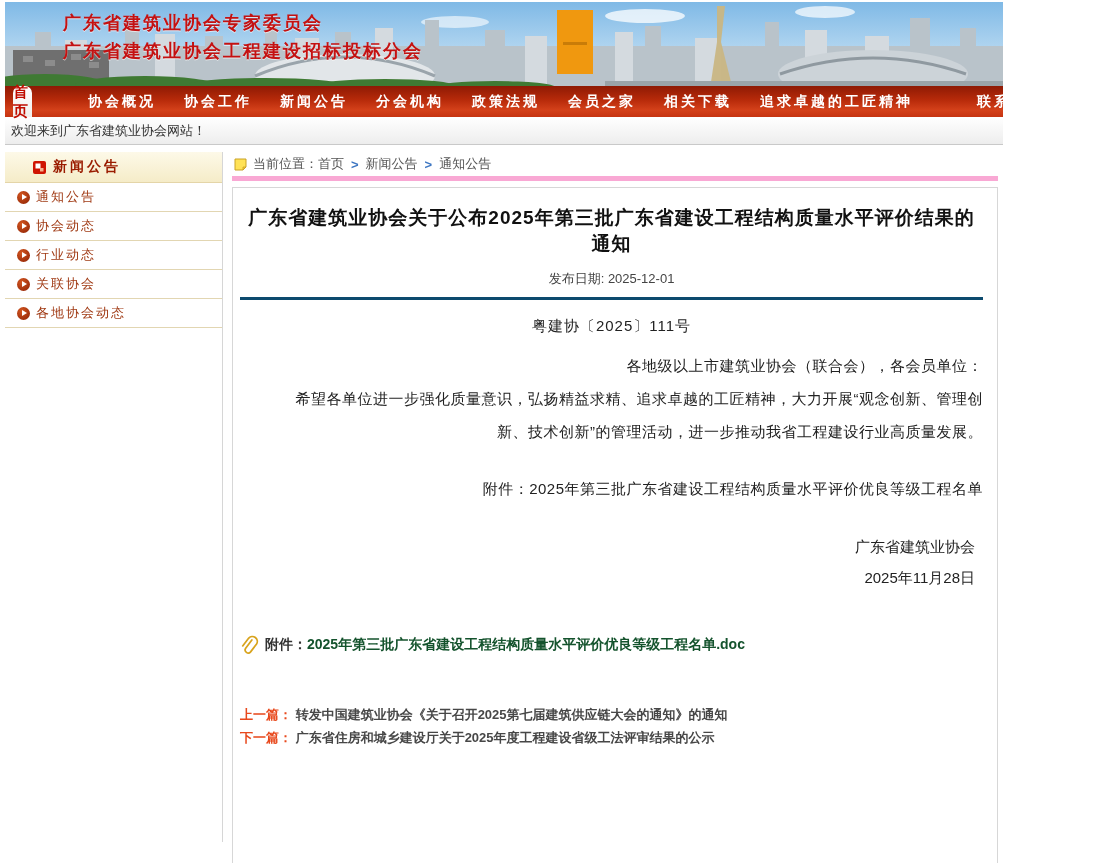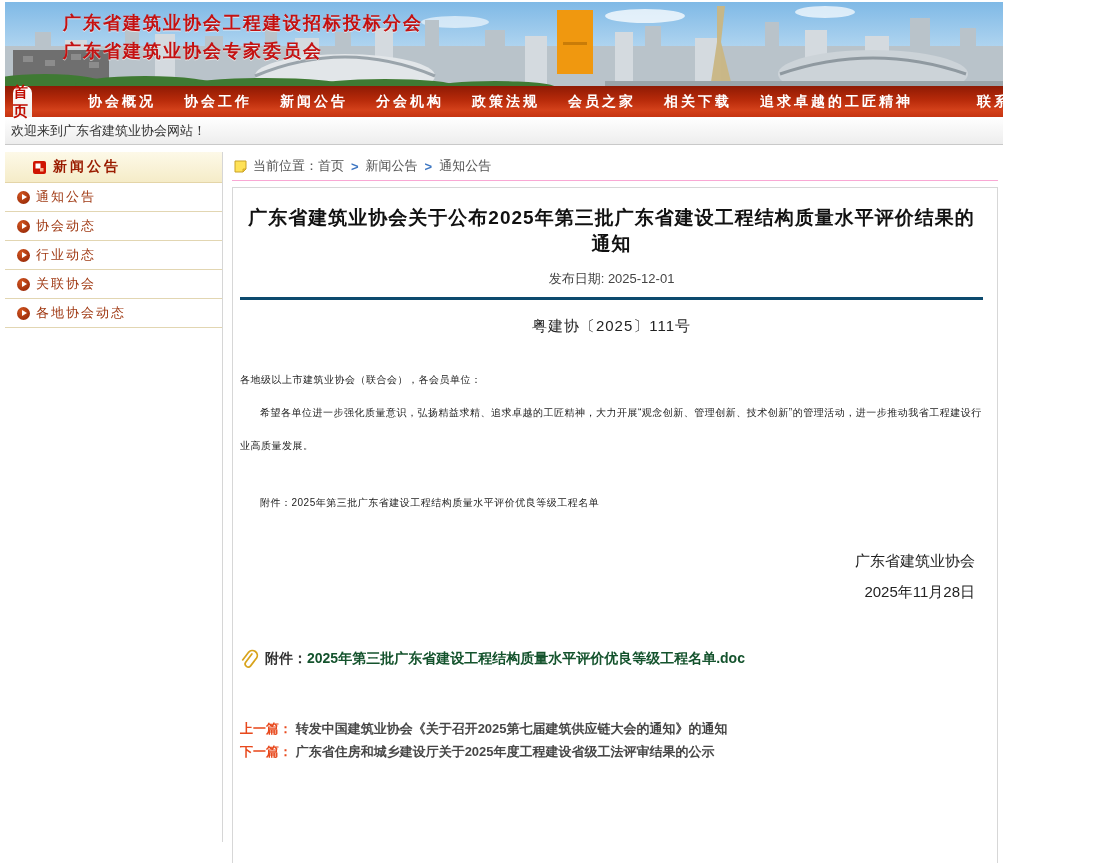--- a/index.html
+++ b/index.html
@@ -46,34 +46,34 @@
     border-bottom:1px solid #e2d6b2; cursor:pointer; }
   .sb-bullet { width:13px; height:13px; border-radius:50%;
     background:radial-gradient(circle at 35% 30%,#d2551f,#8d2104); position:relative;
     margin-right:6px; flex:0 0 13px; }
   .sb-bullet::after { content:""; position:absolute; left:5px; top:3.5px;
     border-left:5px solid #fff; border-top:3px solid transparent; border-bottom:3px solid transparent; }
   .sb-label { font-size:13px; color:#a03a14; letter-spacing:2px; }
 
   
   .main { flex:1; margin-left:9px; max-width:766px; }
-  .crumbs { height:29px; border-bottom:1px solid #f9a8d4; display:flex; align-items:center;
+  .crumbs { height:29px; border-bottom:5px solid #f9a8d4; display:flex; align-items:center;
     font-size:13px; color:#555; }
   .crumb-icon { width:13px; height:13px; margin:0 6px 0 2px; }
   .crumb-link { color:#555; cursor:pointer; }
   .crumb-sep { color:#3d76c2; margin:0 7px; font-weight:bold; }
 
   .article { margin-top:6px; border:1px solid #d7d7d7; border-bottom:none;
     min-height:682px; padding:0 14px 0 7px; background:#fff; }
   .a-title { text-align:center; font-size:19px; font-weight:bold; color:#111;
     margin-top:17px; letter-spacing:1px; }
   .a-date { text-align:center; font-size:13px; color:#444; margin-top:13px; padding-bottom:9px;
     border-bottom:3px solid #0c4a6e; }
   .a-docnum { text-align:center; font-size:15px; color:#222; margin-top:17px; letter-spacing:1px; }
-  .a-body { margin-top:27px; font-size:10px; color:#222; line-height:33px; letter-spacing:.5px; }
+  .a-body { margin-top:13px; font-size:15px; color:#222; line-height:33px; letter-spacing:.5px;text-align:right; }
   .a-body p.indent { text-indent:2em; }
   .a-body p.gap-top { margin-top:24px; }
   .a-sign { text-align:right; font-size:15px; color:#222; line-height:31px;
     margin-top:26px; padding-right:8px; }
   .a-attach { display:flex; align-items:center; margin-top:42px; font-size:14px;
     font-weight:bold; color:#333; }
   .a-attach .clip { width:20px; height:20px; margin-right:5px; }
   .a-attach a { color:#14532d; text-decoration:none; cursor:pointer; }
   .pn { margin-top:48px; font-size:13px; line-height:23px; }
   .pn-label { color:#e8491d; font-weight:bold; }
@@ -143,22 +143,22 @@
       <g fill="#3f7a33">
         <ellipse cx="40" cy="82" rx="60" ry="10"></ellipse>
           <ellipse cx="140" cy="83" rx="70" ry="9"></ellipse>
         <ellipse cx="260" cy="84" rx="80" ry="8"></ellipse>
           <ellipse cx="380" cy="84" rx="70" ry="7"></ellipse>
         <ellipse cx="490" cy="85" rx="60" ry="6"></ellipse>
       </g>
       <rect x="600" y="79" width="398" height="5" fill="#9aa4a9"></rect>
     </svg>
     <div class="banner-text">
+      <div>广东省建筑业协会专家委员会</div>
       <div>广东省建筑业协会工程建设招标投标分会</div>
-      <div>广东省建筑业协会专家委员会</div>
     </div>
   </div>
 
   <div class="nav">
     <div class="nav-tab">首页</div>
     <span class="nav-item first-gap">协会概况</span>
     <span class="nav-item">协会工作</span>
     <span class="nav-item">新闻公告</span>
     <span class="nav-item">分会机构</span>
     <span class="nav-item">政策法规</span>

